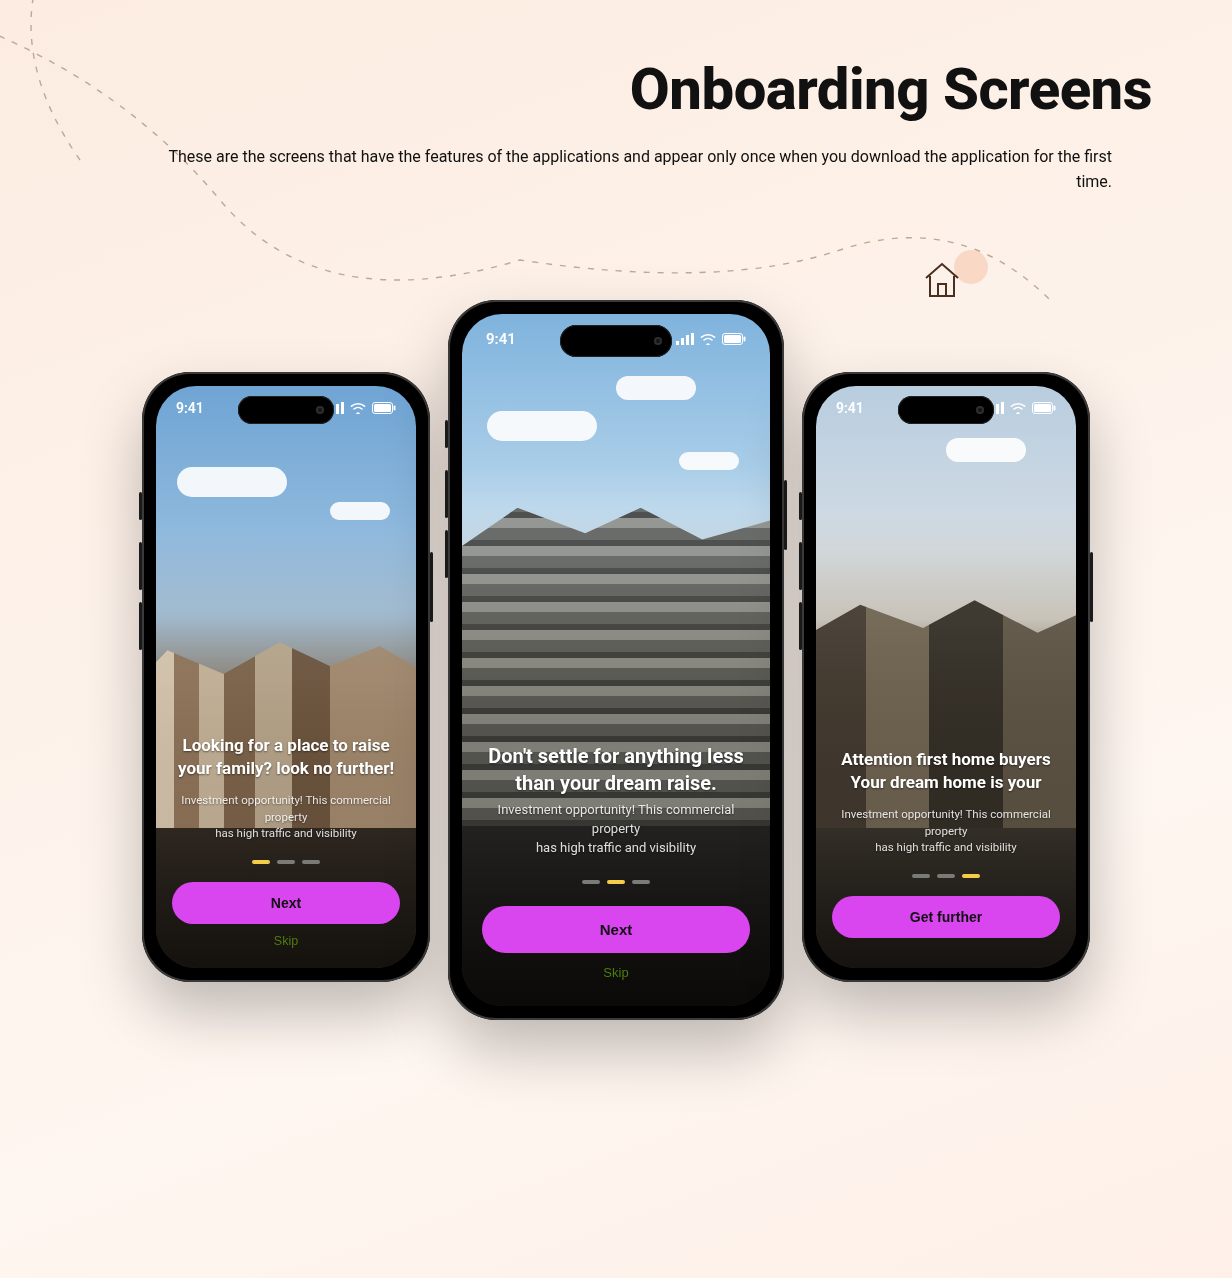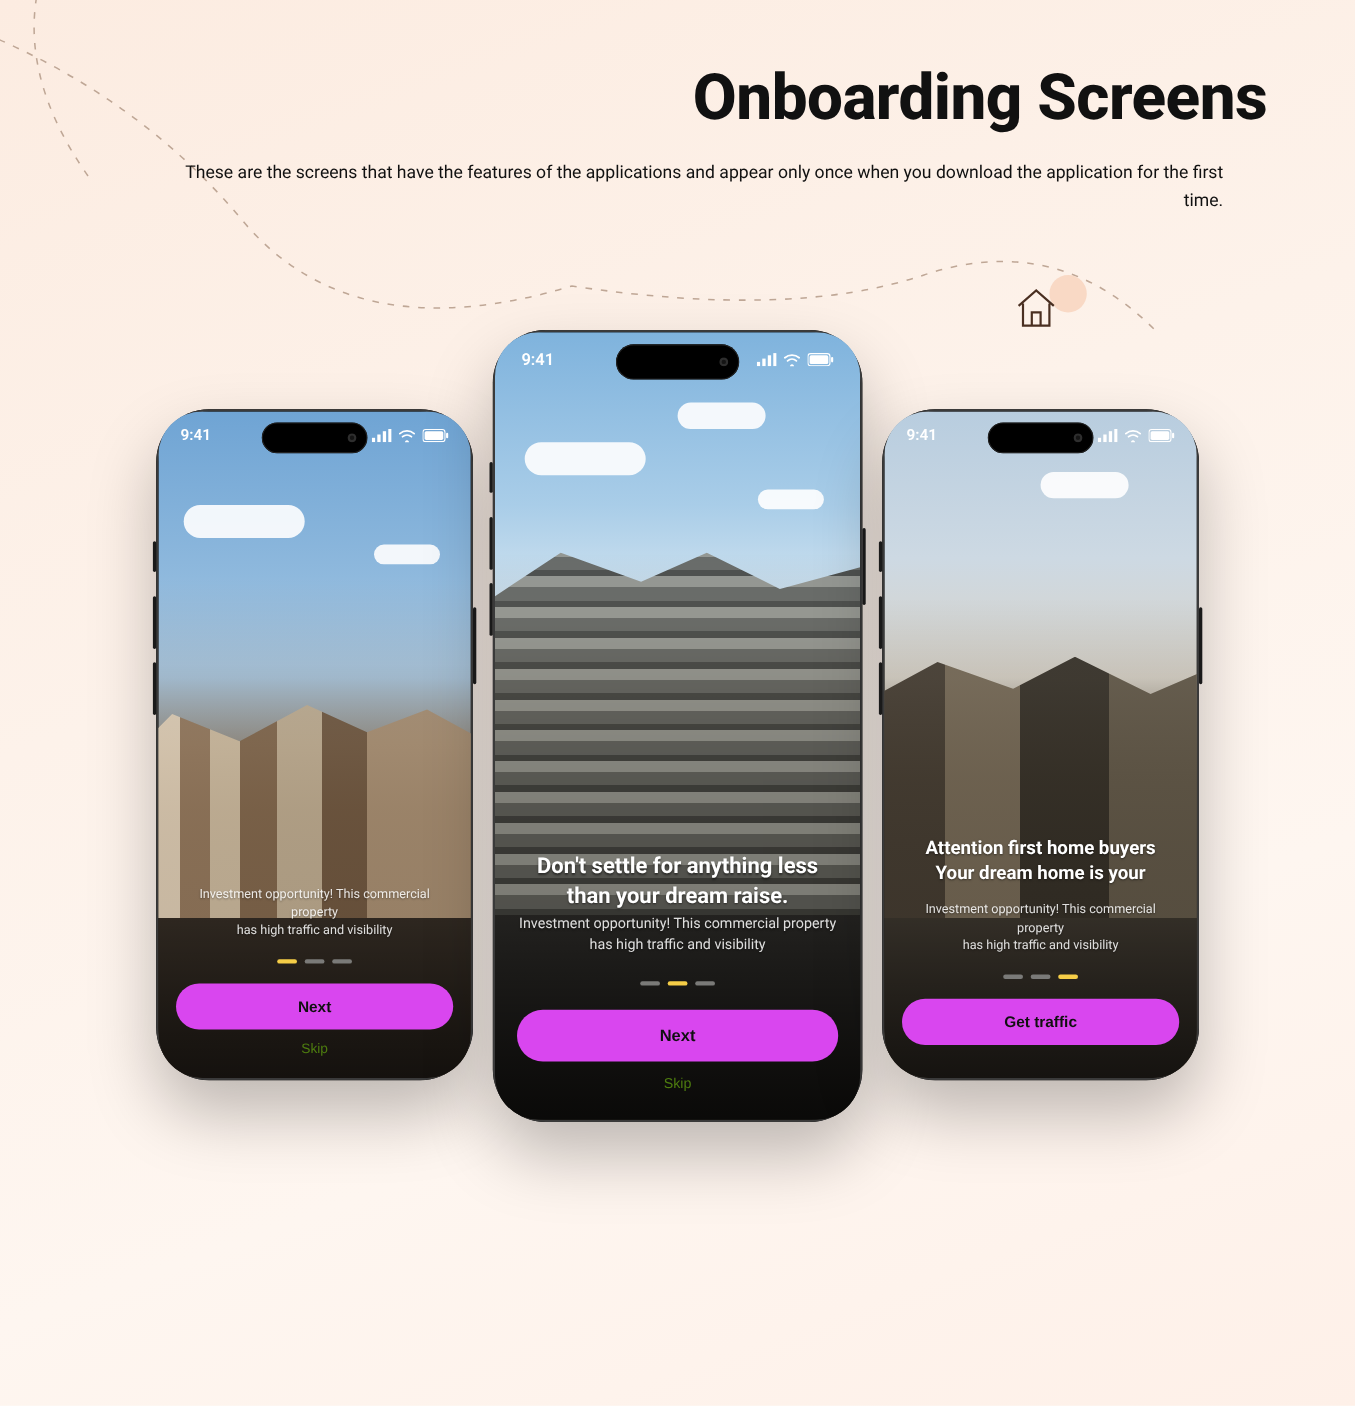--- a/index.html
+++ b/index.html
@@ -58,21 +58,21 @@
     display: flex;
     justify-content: center;
     align-items: flex-start;
     gap: 18px;
   }
 
   .phone {
     width: 288px;
     border-radius: 48px;
     background: #000;
-    padding: 2px;
+    padding: 14px;
     position: relative;
     box-shadow: 0 30px 60px rgba(0,0,0,0.25), inset 0 0 0 2px #3a3a3a;
   }
   .phone.side { margin-top: 72px; height: 610px; }
   .phone.center { width: 336px; height: 720px; }
 
   .phone .buttons-left, .phone .buttons-right {
     position: absolute; background: #1a1a1a; border-radius: 3px;
   }
   .phone .bl1 { left: -3px; top: 120px; width: 3px; height: 28px; }
@@ -244,20 +244,24 @@
           <span class="batt">
               <svg width="24" height="12">
                 <rect x="0.5" y="0.5" width="20" height="11" rx="2.5" stroke="#fff" fill="none"></rect>
                 <rect x="2" y="2" width="17" height="8" rx="1.5" fill="#fff"></rect>
                 <rect x="21.5" y="3.5" width="2" height="5" rx="1" fill="#fff"></rect>
               </svg>
             </span>
         </div>
       </div>
       <div class="content">
+        <div class="heading">
+          <span>Looking for a place to raise</span><br>
+          <span>your family? look no further!</span>
+        </div>
         <div class="sub">
           <span>Investment opportunity! This commercial property</span><br>
           <span>has high traffic and visibility</span>
         </div>
         <div class="dots">
           <span class="d active"></span>
           <span class="d"></span>
           <span class="d"></span>
         </div>
         <button class="btn-primary">Next</button>
@@ -365,19 +369,19 @@
         </div>
         <div class="sub">
           <span>Investment opportunity! This commercial property</span><br>
           <span>has high traffic and visibility</span>
         </div>
         <div class="dots">
           <span class="d"></span>
           <span class="d"></span>
           <span class="d active"></span>
         </div>
-        <button class="btn-primary">Get traffic</button>
+        <button class="btn-primary">Get further</button>
         <button class="btn-skip" style="visibility:hidden"></button>
       </div>
     </div>
   </div>
 
 </div>
 
 </body></html>

